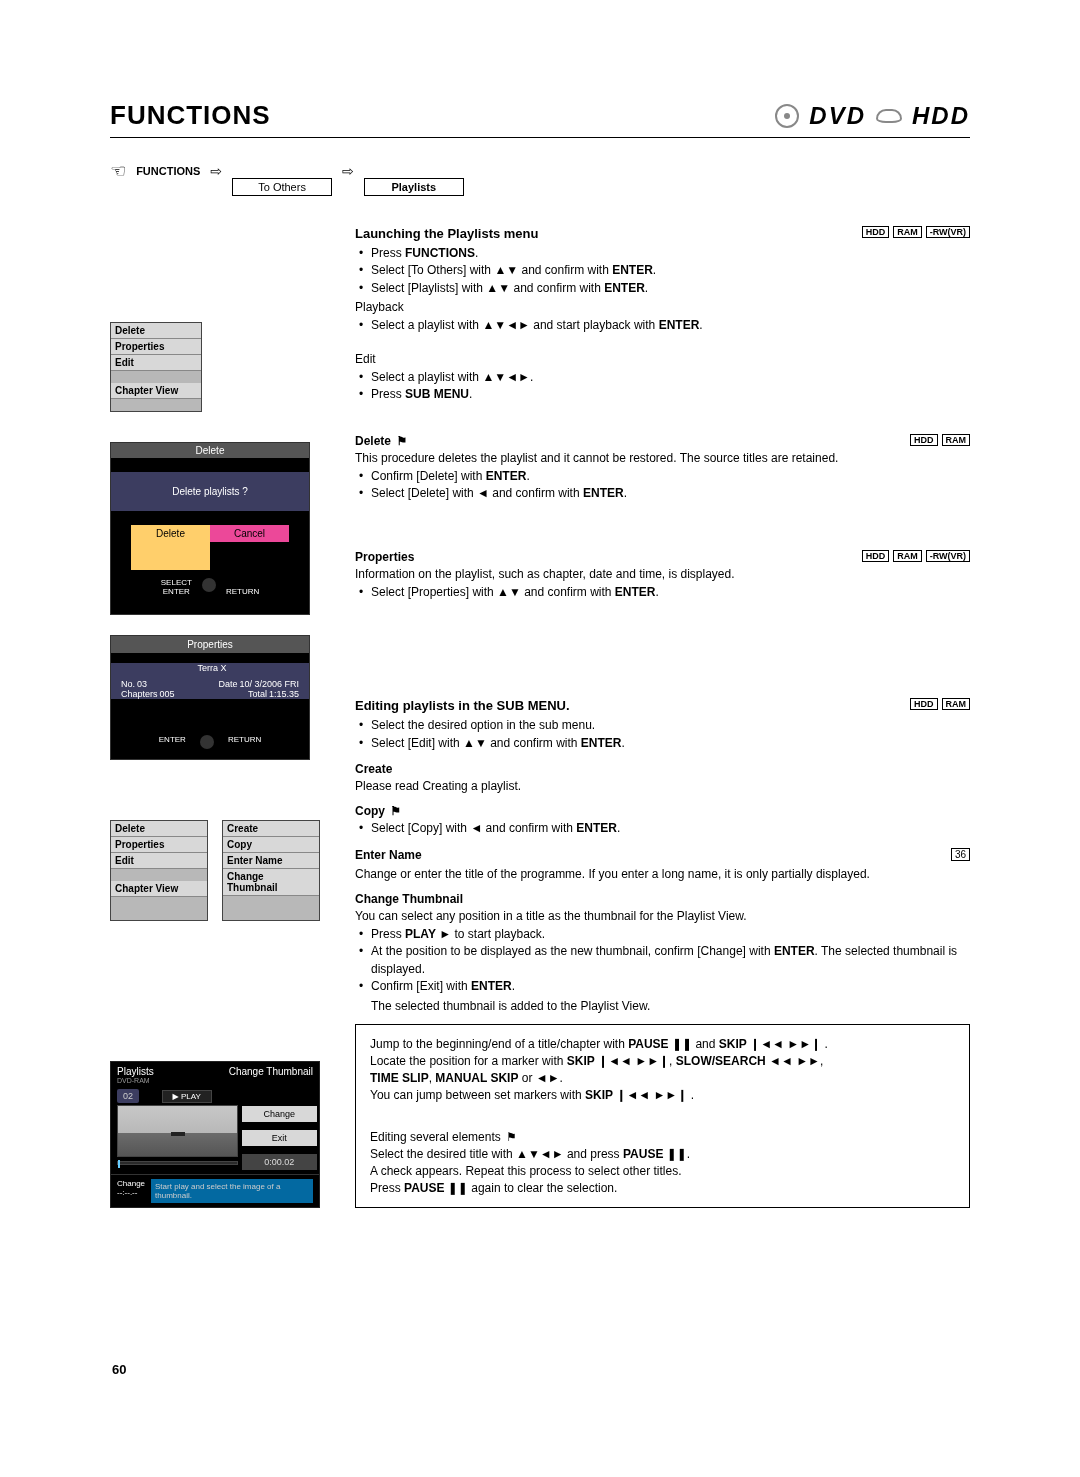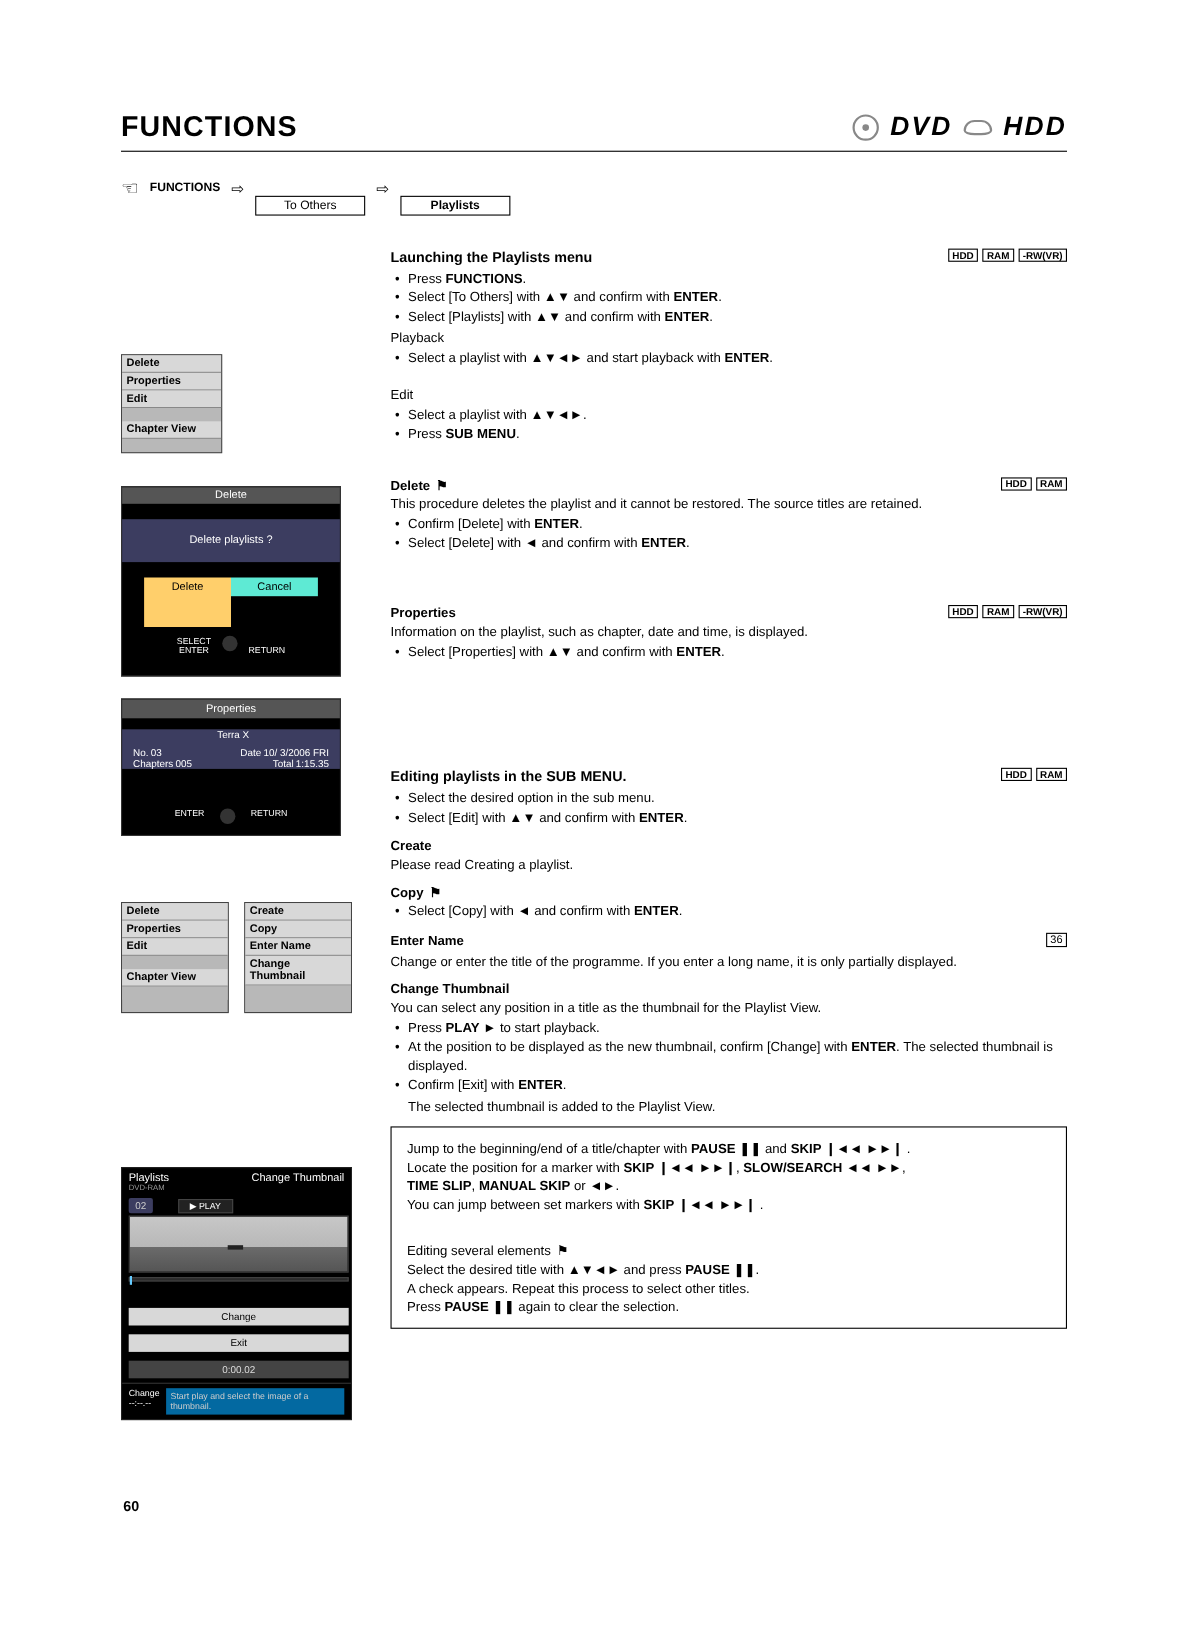--- a/index.html
+++ b/index.html
@@ -28,21 +28,21 @@
   .ctx .gap { height: 12px; background: #b8b8b8; }
 
   
   .dlg { width: 200px; background: #000; color: #fff; font-size: 10px; text-align: center; border: 1px solid #333; position: relative; padding-bottom: 18px; margin-bottom: 20px;}
   .dlg .titlebar { background: #555; padding: 2px; }
   .dlg .blackgap { height: 14px; }
   .dlg .msg { background: #3c3d60; padding: 14px 0; }
   .dlg .btns { display: flex; margin: 14px 20px 8px; gap: 0; }
   .dlg .btn { flex: 1; padding: 3px 0; font-size: 10px; }
   .dlg .btn.pri { background: #ffcf6b; color: #000; }
-  .dlg .btn.sec { background: #5eead4; color: #000; }
+  .dlg .btn.sec { background: #ec4899; color: #000; }
   .dlg .foot { font-size: 8px; display: flex; justify-content: center; gap: 10px; }
   .joy { width: 14px; height: 14px; border-radius: 50%; background: #333; display: inline-block; position: relative; vertical-align: middle;}
 
   
   .prop { width: 200px; background: #000; color: #fff; font-size: 9px; text-align: center; border: 1px solid #333; padding-bottom: 10px; margin-bottom: 60px;}
   .prop .titlebar { background: #555; padding: 3px; font-size: 10px; }
   .prop .blackgap { height: 10px; }
   .prop .body { background: #3c3d60; padding: 0 10px; text-align: center; }
   .prop .body .name { margin-bottom: 6px; padding-left: 4px;}
   .prop .grid { display: flex; justify-content: space-between; font-size: 9px; }
@@ -54,21 +54,21 @@
   .twomenus { display: flex; gap: 14px; margin-bottom: 70px;}
   .ctx2 { width: 100px; border: 1px solid #444; background: #b8b8b8; font-size: 10px; }
   .ctx2 .row { padding: 2px 4px; border-bottom: 1px solid #888; background: #d8d8d8; font-weight: bold; }
   .ctx2 .gap { height: 12px; background: #b8b8b8; }
 
   
   .thumbp { width: 210px; background: #000; color: #fff; font-size: 9px; border: 1px solid #222; }
   .thumbp .hdr { display: flex; justify-content: space-between; padding: 4px 6px; align-items: flex-start;}
   .thumbp .hdr .l1 { font-size: 10px; }
   .thumbp .hdr .l2 { font-size: 7px; color: #999; }
-  .thumbp .body { display: flex; padding: 0 2px 4px 6px; gap: 4px; flex-direction: column; }
+  .thumbp .body { display: flex; padding: 0 2px 4px 6px; gap: 4px; }
   .thumbp .preview { flex: 1.6; }
   .thumbp .badge { display: inline-block; background: #3c3d60; color:#ccc; font-size: 9px; padding: 2px 6px; border-radius: 2px;}
   .thumbp .playbadge { background:#222; font-size:8px; padding:1px 10px; margin-top:2px; display:inline-block; border:1px solid #444;}
   .thumbp .img { width: 100%; height: 52px; margin-top:2px; background: linear-gradient(#c7c7c7 0%, #b8b8b8 55%, #6b6b6b 55%, #555 100%); border: 1px solid #444; position: relative;}
   .thumbp .img .boat { position:absolute; left:45%; top:52%; width:14px; height:4px; background:#222;}
   .thumbp .progress { height: 4px; background: #2a2a2a; margin: 4px 0 2px; position: relative; border:1px solid #444;}
   .thumbp .progress::after{content:'';position:absolute;left:0;top:-2px;width:2px;height:8px;background:#6cf;}
   .thumbp .sidebtns { flex: 1; display: flex; flex-direction: column; gap: 8px; align-items: stretch; padding-top: 18px;}
   .thumbp .sbtn { background: #d8d8d8; color:#000; font-size: 9px; padding: 3px 4px; text-align:center;}
   .thumbp .sbtn.dark { background:#444; color:#ddd; }

